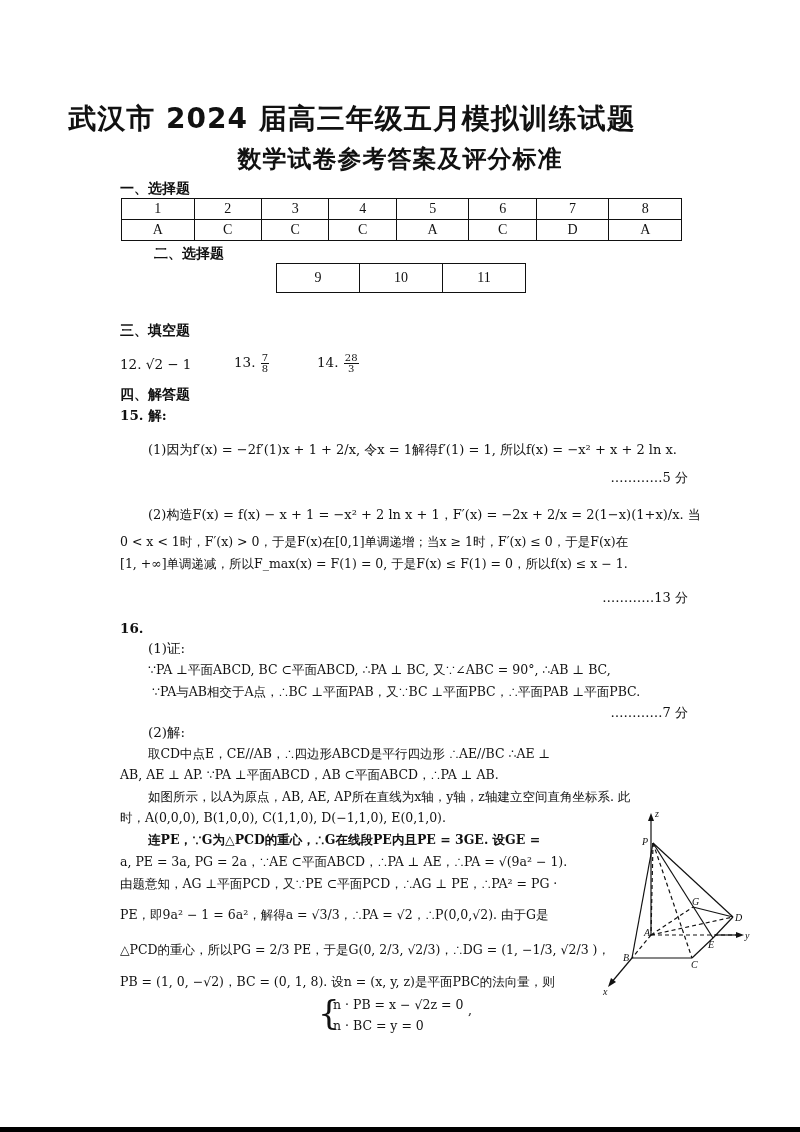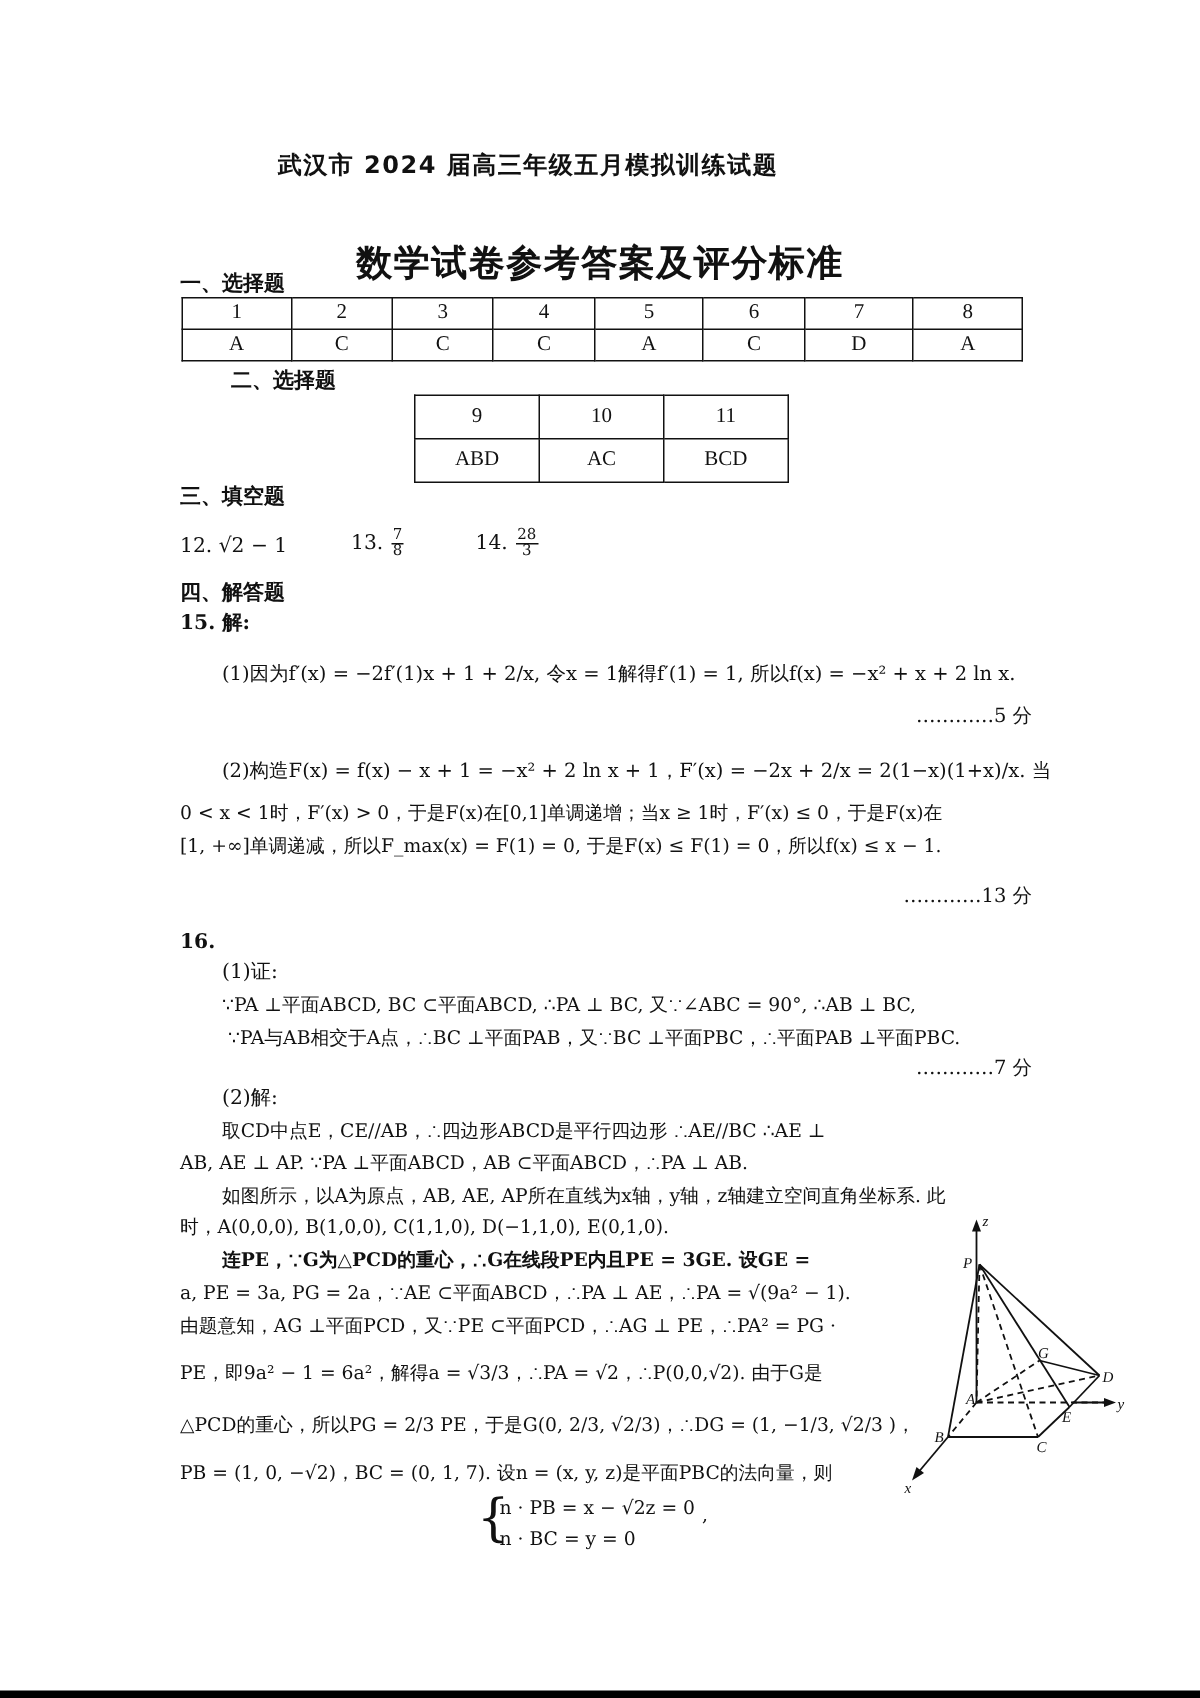--- a/index.html
+++ b/index.html
@@ -4,25 +4,25 @@
 <style>
   html, body { margin: 0; padding: 0; background: #ffffff; }
   body {
     width: 800px; height: 1132px; position: relative; overflow: hidden;
     font-family: "DejaVu Serif", "Liberation Serif", serif;
     color: #111;
   }
   .abs { position: absolute; }
   .title1 {
     top: 100px; left: 0; width: 704px; text-align: center;
-    font-family: "DejaVu Sans", sans-serif; font-weight: bold; font-size: 16px; letter-spacing: 1px;
+    font-family: "DejaVu Sans", sans-serif; font-weight: bold; font-size: 28px; letter-spacing: 1px;
   }
   .title2 {
     top: 143px; left: 0; width: 800px; text-align: center;
-    font-family: "DejaVu Sans", sans-serif; font-weight: bold; font-size: 24px; letter-spacing: 1px; margin-top: 16px;
+    font-family: "DejaVu Sans", sans-serif; font-weight: bold; font-size: 24px; letter-spacing: 1px;
   }
   .sec { font-family: "DejaVu Sans", sans-serif; font-weight: bold; font-size: 14px; left: 120px; }
   table.ans { border-collapse: collapse; font-family: "Liberation Serif", serif; font-size: 14px; }
   table.ans td { border: 1.8px solid #111; text-align: center; padding: 0; }
   .t1 { top: 198px; left: 121px; width: 561px; }
   .t1 td { height: 20px; }
   .t2 { top: 263px; left: 276px; width: 250px; }
   .t2 td { height: 28px; width: 83px; }
   .line { font-size: 13.5px; white-space: nowrap; line-height: 20px; }
   .frac { display: inline-block; vertical-align: middle; text-align: center; font-size: 10px; line-height: 10px; margin: 0 1px; }
@@ -65,25 +65,20 @@
   </table>
 
 <div class="abs sec" style="top:245px;margin-left:34px;">二、选择题</div>
 <table class="abs ans t2">
   <tbody>
       <tr>
     <td>9</td>
     <td>10</td>
     <td>11</td>
   </tr>
-  <tr>
-    <td>ABD</td>
-    <td>AC</td>
-    <td>BCD</td>
-  </tr>
 </tbody>
   </table>
 
 <div class="abs sec" style="top:322px;">三、填空题</div>
 <div class="abs line" style="top:354px; left:120px;">
   <span>12.</span>
   <span>√2 − 1</span>
 </div>
 <div class="abs line" style="top:352px; left:234px;">
   <span>13.</span>
@@ -114,21 +109,21 @@
 <div class="abs line" style="top:722px; left:148px;">(2)解:</div>
 <div class="abs line" style="top:744px; left:148px; font-size:12.5px;">取CD中点E，CE//AB，∴四边形ABCD是平行四边形 ∴AE//BC ∴AE ⊥</div>
 <div class="abs line" style="top:765px; left:120px; font-size:12.5px;">AB, AE ⊥ AP. ∵PA ⊥平面ABCD，AB ⊂平面ABCD，∴PA ⊥ AB.</div>
 <div class="abs line" style="top:787px; left:148px; font-size:12.5px;">如图所示，以A为原点，AB, AE, AP所在直线为x轴，y轴，z轴建立空间直角坐标系. 此</div>
 <div class="abs line" style="top:808px; left:120px; font-size:12.5px;">时，A(0,0,0), B(1,0,0), C(1,1,0), D(−1,1,0), E(0,1,0).</div>
 <div class="abs line" style="top:830px; left:148px; font-size:12.5px;font-weight:bold;">连PE，∵G为△PCD的重心，∴G在线段PE内且PE = 3GE. 设GE =</div>
 <div class="abs line" style="top:852px; left:120px; font-size:12.5px;">a, PE = 3a, PG = 2a，∵AE ⊂平面ABCD，∴PA ⊥ AE，∴PA = √(9a² − 1).</div>
 <div class="abs line" style="top:874px; left:120px; font-size:12.5px;text-align:center;">由题意知，AG ⊥平面PCD，又∵PE ⊂平面PCD，∴AG ⊥ PE，∴PA² = PG ·</div>
 <div class="abs line" style="top:905px; left:120px; font-size:12.5px;">PE，即9a² − 1 = 6a²，解得a = √3/3，∴PA = √2，∴P(0,0,√2). 由于G是</div>
 <div class="abs line" style="top:940px; left:120px; font-size:12.5px;">△PCD的重心，所以PG = 2/3 PE，于是G(0, 2/3, √2/3)，∴DG = (1, −1/3, √2/3 )，</div>
-<div class="abs line" style="top:972px; left:120px; font-size:12.5px;">PB = (1, 0, −√2)，BC = (0, 1, 7). 设n = (x, y, z)是平面PBC的法向量，则</div>
+<div class="abs line" style="top:972px; left:120px; font-size:12.5px;">PB = (1, 0, −√2)，BC = (0, 1, 8). 设n = (x, y, z)是平面PBC的法向量，则</div>
 
 <div class="abs brace" style="top:995px; left:318px;">{</div>
 <div class="abs line" style="top:995px; left:333px; font-size:12.5px;">n · PB = x − √2z = 0</div>
 <div class="abs line" style="top:1016px; left:333px; font-size:12.5px;">n · BC = y = 0</div>
 <div class="abs line" style="top:1000px; left:468px; font-size:12.5px;">,</div>
 
 <svg class="abs" style="top:805px; left:595px;" width="175" height="195" viewBox="0 0 175 195">
   <g stroke="#111" stroke-width="1.2" fill="none">
 
     <line x1="56" y1="130" x2="56" y2="12"></line>

